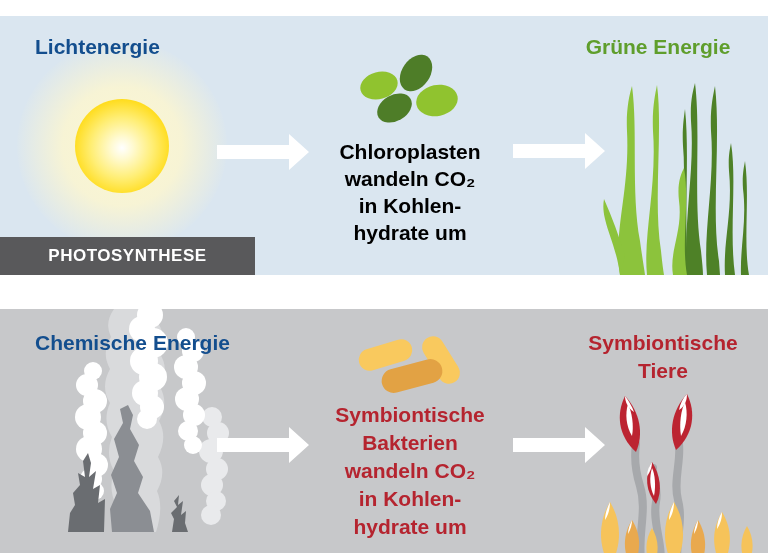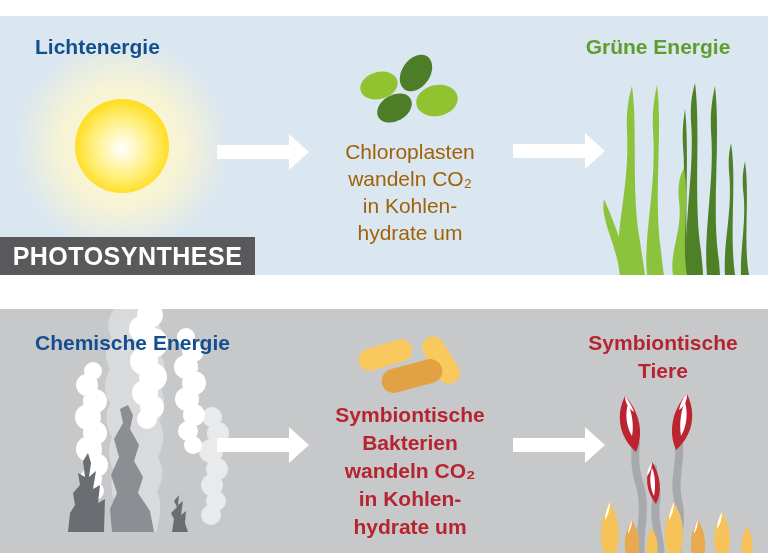--- a/index.html
+++ b/index.html
@@ -10,24 +10,24 @@
   .panel-bottom { position:absolute; left:0; top:293px; width:768px; height:260px; background:#c7c8ca;padding-left:12px; }
   .divider { position:absolute; left:0; top:259px; width:768px; height:34px; background:#ffffff; }
 
   .abs { position:absolute; }
 
   .h-blue { color:#134e8e; font-weight:bold; font-size:21px; line-height:28px; }
   .h-green { color:#5f9e2c; font-weight:bold; font-size:21px; line-height:28px; }
   .h-red { color:#b5242f; font-weight:bold; font-size:21px; line-height:28px; }
   .center { text-align:center; }
 
-  .process-green { color:#a16207; font-weight:normal; font-size:21px; line-height:27px; text-align:center; }
+  .process-green { color:#000000; font-weight:bold; font-size:21px; line-height:27px; text-align:center; }
   .process-red { color:#b5242f; font-weight:bold; font-size:21px; line-height:28px; text-align:center; }
 
-  .banner { background:#59595b; color:#ffffff; font-weight:bold; font-size:25px;
+  .banner { background:#59595b; color:#ffffff; font-weight:bold; font-size:17px;
             letter-spacing:0.5px; display:flex; align-items:center; justify-content:center; }
 
   
   .sun-glow { left:17px; top:25px; width:210px; height:210px; border-radius:50%;
     background:radial-gradient(circle, rgba(252,247,210,1) 0%, rgba(252,246,208,0.85) 40%, rgba(252,246,208,0) 72%); }
   .sun-core { left:75px; top:83px; width:94px; height:94px; border-radius:50%;
     background:radial-gradient(circle at 50% 52%, #ffffff 0%, #fffad2 16%, #ffee75 45%, #ffda12 75%, #f5c600 100%); }
 
   
   .blob { position:absolute; border-radius:50%; }

